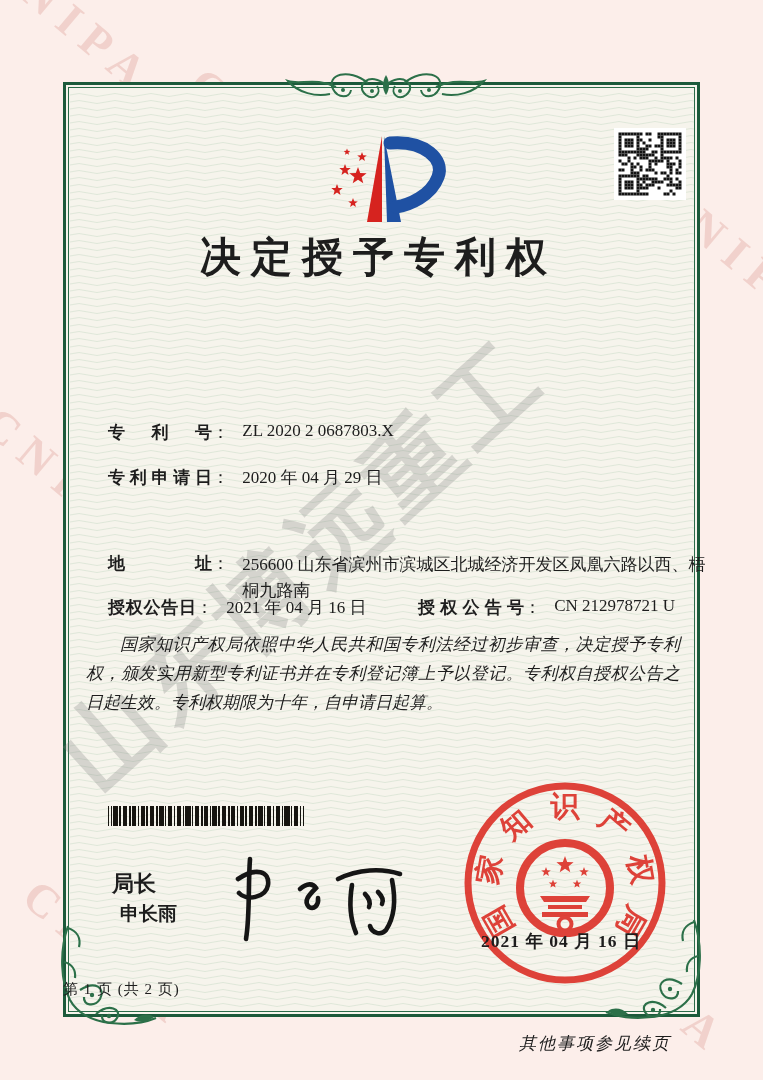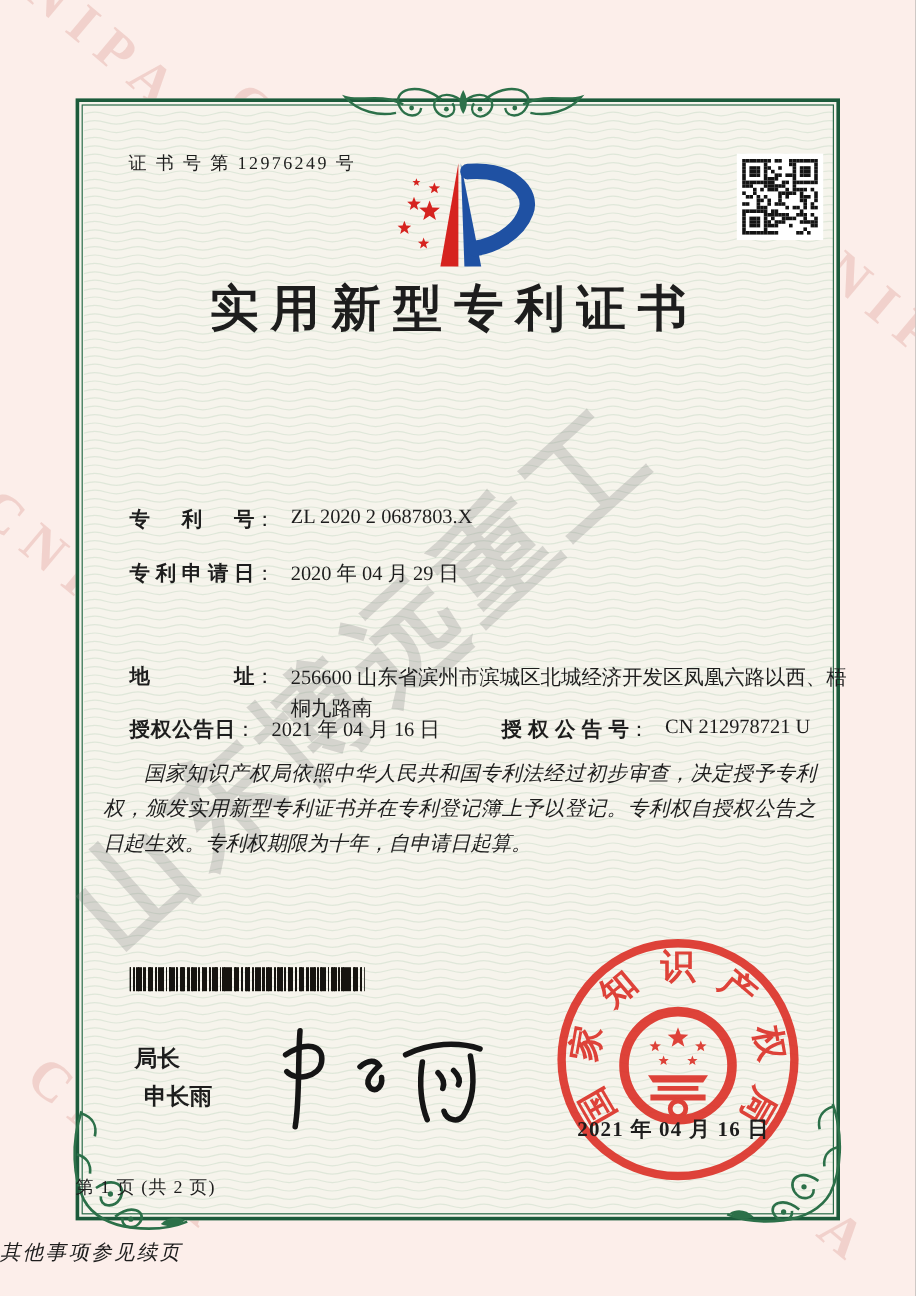--- a/index.html
+++ b/index.html
@@ -31,30 +31,30 @@
   .wrapval{white-space:normal;width:472px;line-height:26px;}
   .grant-right{position:absolute;left:310px;top:0;white-space:nowrap;}
   .bodytext{left:86px;top:630px;width:594px;font-size:17px;line-height:29px;
         text-align:justify;font-style:italic;}
   .bodytext p{margin:0;text-indent:2em;}
   .barcode{left:108px;top:806px;width:196px;height:20px;
      background-image:
        repeating-linear-gradient(90deg,#16140f 0 1.5px,rgba(0,0,0,0) 1.5px 3px),
        repeating-linear-gradient(90deg,#16140f 0 1px,rgba(0,0,0,0) 1px 5.5px),
        repeating-linear-gradient(90deg,rgba(0,0,0,0) 0 7px,#16140f 7px 9px);}
-  .director{left:112px;top:869px;font-size:19px;font-weight:700;
+  .director{left:112px;top:869px;font-size:22px;font-weight:700;
         font-family:"Liberation Sans","DejaVu Sans",sans-serif;}
   .director2{left:120px;top:901px;font-size:19px;font-weight:700;
         font-family:"Liberation Sans","DejaVu Sans",sans-serif;}
   .sig{left:212px;top:843px;}
   .sealwrap{left:458px;top:776px;width:214px;height:214px;}
   .sealdate{left:481px;top:929px;font-size:17.5px;font-weight:700;letter-spacing:1px;
         white-space:nowrap;}
   .pageinfo{left:63px;top:980px;width:631px;font-size:15px;letter-spacing:1px;}
-  .contnote{left:0;top:1032px;width:671px;text-align:left;font-size:17px;font-style:italic;
+  .contnote{left:0;top:1032px;width:671px;text-align:right;font-size:17px;font-style:italic;
         letter-spacing:2px;}
   .qrbox{left:614px;top:128px;width:72px;height:72px;background:#fff;}
 </style>
 </head>
 <body>
 
 <div class="page">
 
   <div>
     <span class="wm-pink" style="left:-30px;top:-6px">CNIPA</span>
@@ -198,21 +198,20 @@
         <path d="M0 895 q9 -3 18 0 q9 3 18 0 q9 -3 18 0 q9 3 18 0 q9 -3 18 0 q9 3 18 0 q9 -3 18 0 q9 3 18 0 q9 -3 18 0 q9 3 18 0 q9 -3 18 0 q9 3 18 0 q9 -3 18 0 q9 3 18 0 q9 -3 18 0 q9 3 18 0 q9 -3 18 0 q9 3 18 0 q9 -3 18 0 q9 3 18 0 q9 -3 18 0 q9 3 18 0 q9 -3 18 0 q9 3 18 0 q9 -3 18 0 q9 3 18 0 q9 -3 18 0 q9 3 18 0 q9 -3 18 0 q9 3 18 0 q9 -3 18 0 q9 3 18 0 q9 -3 18 0 q9 3 18 0 q9 -3 18 0 q9 3 18 0" fill="none" stroke="#ccdcca" stroke-opacity="0.55" stroke-width="1"></path>
         <path d="M0 902 q9 -3 18 0 q9 3 18 0 q9 -3 18 0 q9 3 18 0 q9 -3 18 0 q9 3 18 0 q9 -3 18 0 q9 3 18 0 q9 -3 18 0 q9 3 18 0 q9 -3 18 0 q9 3 18 0 q9 -3 18 0 q9 3 18 0 q9 -3 18 0 q9 3 18 0 q9 -3 18 0 q9 3 18 0 q9 -3 18 0 q9 3 18 0 q9 -3 18 0 q9 3 18 0 q9 -3 18 0 q9 3 18 0 q9 -3 18 0 q9 3 18 0 q9 -3 18 0 q9 3 18 0 q9 -3 18 0 q9 3 18 0 q9 -3 18 0 q9 3 18 0 q9 -3 18 0 q9 3 18 0 q9 -3 18 0 q9 3 18 0" fill="none" stroke="#ccdcca" stroke-opacity="0.55" stroke-width="1"></path>
         <path d="M0 909 q9 -3 18 0 q9 3 18 0 q9 -3 18 0 q9 3 18 0 q9 -3 18 0 q9 3 18 0 q9 -3 18 0 q9 3 18 0 q9 -3 18 0 q9 3 18 0 q9 -3 18 0 q9 3 18 0 q9 -3 18 0 q9 3 18 0 q9 -3 18 0 q9 3 18 0 q9 -3 18 0 q9 3 18 0 q9 -3 18 0 q9 3 18 0 q9 -3 18 0 q9 3 18 0 q9 -3 18 0 q9 3 18 0 q9 -3 18 0 q9 3 18 0 q9 -3 18 0 q9 3 18 0 q9 -3 18 0 q9 3 18 0 q9 -3 18 0 q9 3 18 0 q9 -3 18 0 q9 3 18 0 q9 -3 18 0 q9 3 18 0" fill="none" stroke="#ccdcca" stroke-opacity="0.55" stroke-width="1"></path>
         <path d="M0 916 q9 -3 18 0 q9 3 18 0 q9 -3 18 0 q9 3 18 0 q9 -3 18 0 q9 3 18 0 q9 -3 18 0 q9 3 18 0 q9 -3 18 0 q9 3 18 0 q9 -3 18 0 q9 3 18 0 q9 -3 18 0 q9 3 18 0 q9 -3 18 0 q9 3 18 0 q9 -3 18 0 q9 3 18 0 q9 -3 18 0 q9 3 18 0 q9 -3 18 0 q9 3 18 0 q9 -3 18 0 q9 3 18 0 q9 -3 18 0 q9 3 18 0 q9 -3 18 0 q9 3 18 0 q9 -3 18 0 q9 3 18 0 q9 -3 18 0 q9 3 18 0 q9 -3 18 0 q9 3 18 0 q9 -3 18 0 q9 3 18 0" fill="none" stroke="#ccdcca" stroke-opacity="0.55" stroke-width="1"></path>
       </svg>
     <div class="frame-inner"></div>
   </div>
 
   <div class="wm-company">山东博远重工</div>
 
-  <div class="abs cert-no">证 书 号 第 12976249 号</div>
 
   <svg class="abs" style="left:297px;top:118px" width="170" height="112" viewBox="0 0 170 112">
     <polygon points="85,18 70,104 85,104" fill="#d6231f"></polygon>
     <polygon points="87,18 90,104 104,104" fill="#1f51a3"></polygon>
     <path d="M93,25 C128,22 148,42 141,59 C134,78 112,87 99,89" fill="none" stroke="#1f51a3" stroke-width="13" stroke-linecap="round"></path>
     <g id="logo-stars">
         <path d="M61.0,49.0L63.2,54.9L69.6,55.2L64.6,59.2L66.3,65.3L61.0,61.8L55.7,65.3L57.4,59.2L52.4,55.2L58.8,54.9Z" fill="#d6231f"></path>
         <path d="M48.0,46.0L49.5,50.0L53.7,50.1L50.4,52.8L51.5,56.9L48.0,54.5L44.5,56.9L45.6,52.8L42.3,50.1L46.5,50.0Z" fill="#d6231f"></path>
         <path d="M40.0,66.0L41.5,70.0L45.7,70.1L42.4,72.8L43.5,76.9L40.0,74.5L36.5,76.9L37.6,72.8L34.3,70.1L38.5,70.0Z" fill="#d6231f"></path>
         <path d="M56.0,80.0L57.2,83.3L60.8,83.5L58.0,85.6L58.9,89.0L56.0,87.1L53.1,89.0L54.0,85.6L51.2,83.5L54.8,83.3Z" fill="#d6231f"></path>
@@ -444,21 +443,21 @@
         <rect x="22.5" y="64.5" width="3" height="3" fill="#131313"></rect>
         <rect x="25.5" y="64.5" width="3" height="3" fill="#131313"></rect>
         <rect x="28.5" y="64.5" width="3" height="3" fill="#131313"></rect>
         <rect x="31.5" y="64.5" width="3" height="3" fill="#131313"></rect>
         <rect x="49.5" y="64.5" width="3" height="3" fill="#131313"></rect>
         <rect x="52.5" y="64.5" width="3" height="3" fill="#131313"></rect>
         <rect x="58.5" y="64.5" width="3" height="3" fill="#131313"></rect>
       </svg>
   </div>
 
-  <div class="abs title">实用新型专利证书</div>
+  <div class="abs title">决定授予专利权</div>
 
   <div class="abs row" style="top:421px">
     <span class="flabel">专利号</span><span>：</span>
     <span class="fvalue">ZL 2020 2 0687803.X</span>
   </div>
   <div class="abs row" style="top:466px">
     <span class="flabel">专利申请日</span><span>：</span>
     <span class="fvalue">2020 年 04 月 29 日</span>
   </div>
   <div class="abs row" style="top:552px">

